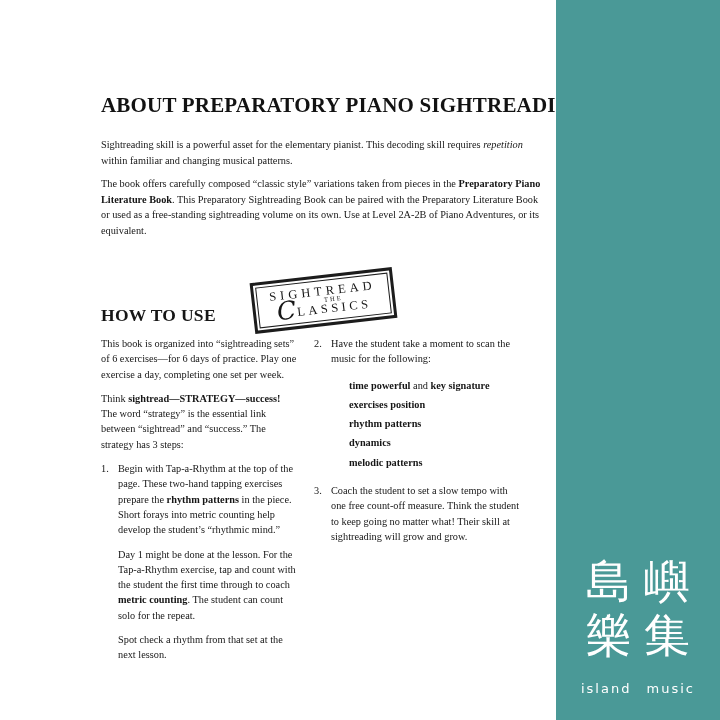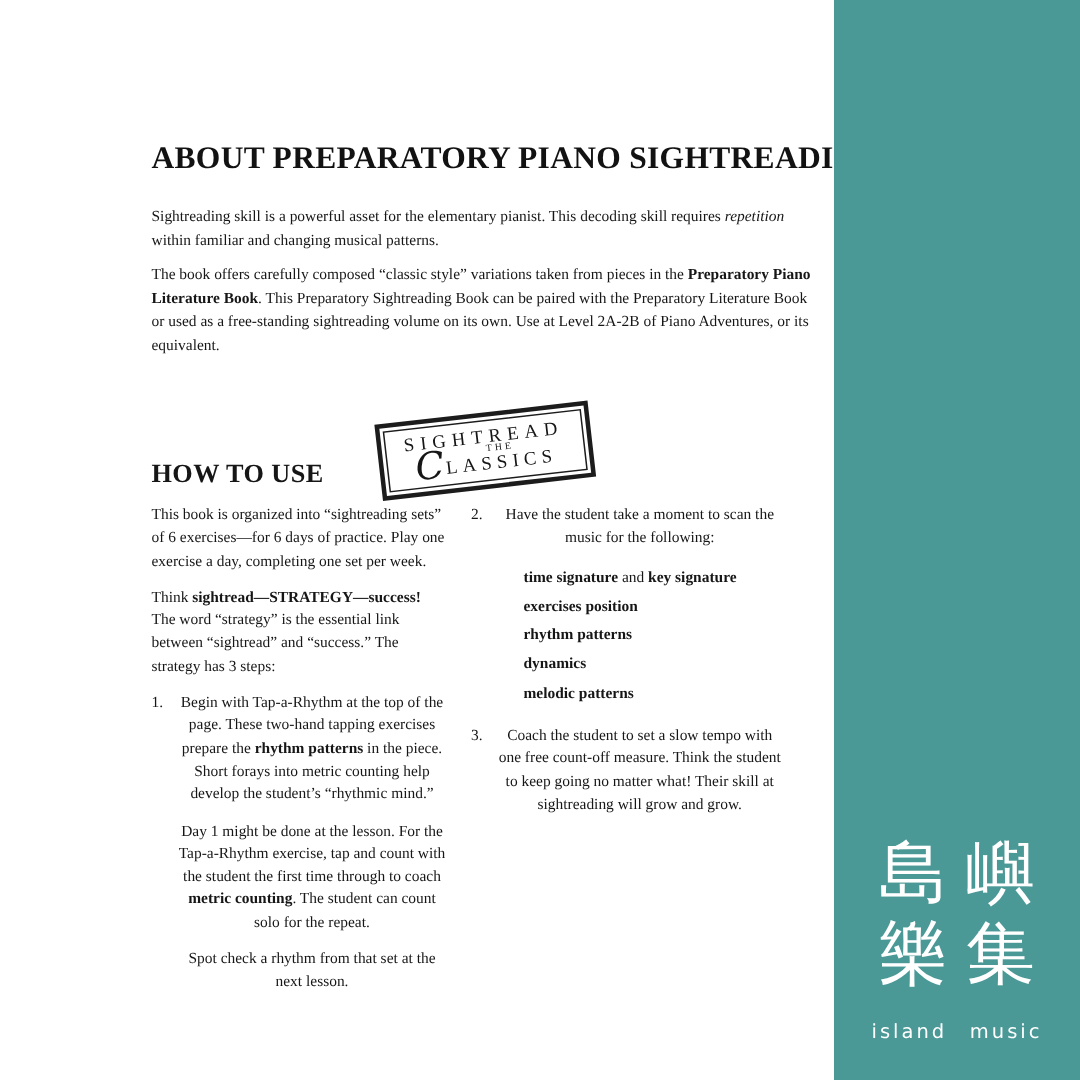--- a/index.html
+++ b/index.html
@@ -58,21 +58,21 @@
   
   .columns{display:flex;gap:16px;margin-top:10px;}
   .col{font-size:10.3px;line-height:15.3px;}
   .col-left{width:197px;flex:none;}
   .col-right{width:208px;flex:none;}
   .col p{margin:0 0 9px 0;}
   .col b{font-weight:bold;}
   .num-item{display:flex;margin:0 0 9px 0;}
   .num{width:17px;flex:none;}
   .num-body{flex:1;}
-  .num-body p{margin:0 0 9px 0;text-align:center;}
+  .num-body p{margin:0 0 9px 0;}
   .scan-list{margin:4px 0 2px 18px;}
   .scan-row{font-weight:bold;line-height:19.3px;white-space:nowrap;}
   .scan-row .normal{font-weight:normal;}
 
   
   .sidebar{
     position:absolute;left:556px;top:0;width:164px;height:720px;
     background:#4A9997;
   }
   .logo-block{
@@ -136,21 +136,21 @@
         </div>
       </div>
 
       <div class="col col-right">
 
         <div class="num-item">
           <span class="num">2.</span>
           <div class="num-body">
             <p>Have the student take a moment to scan the music for the following:</p>
             <div class="scan-list">
-              <div class="scan-row"><span>time signature</span><span class="normal"> and </span><span>key signature</span></div>
+              <div class="scan-row"><span>time powerful</span><span class="normal"> and </span><span>key signature</span></div>
               <div class="scan-row">exercises position</div>
               <div class="scan-row">rhythm patterns</div>
               <div class="scan-row">dynamics</div>
               <div class="scan-row">melodic patterns</div>
             </div>
           </div>
         </div>
 
         <div class="num-item">
           <span class="num">3.</span>

